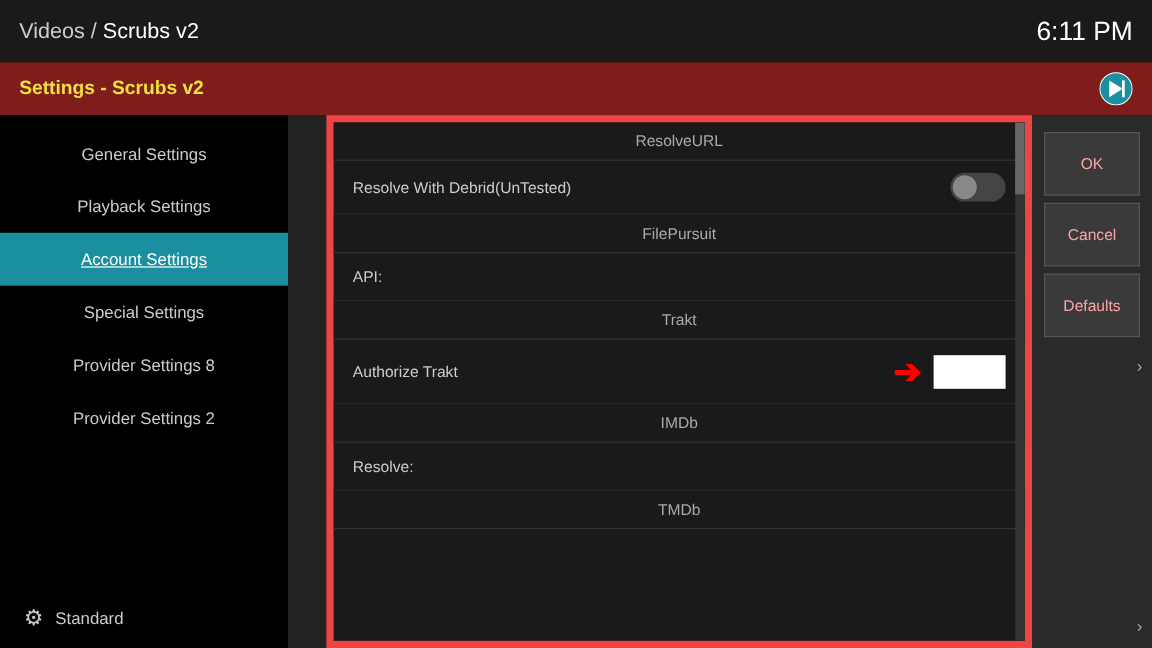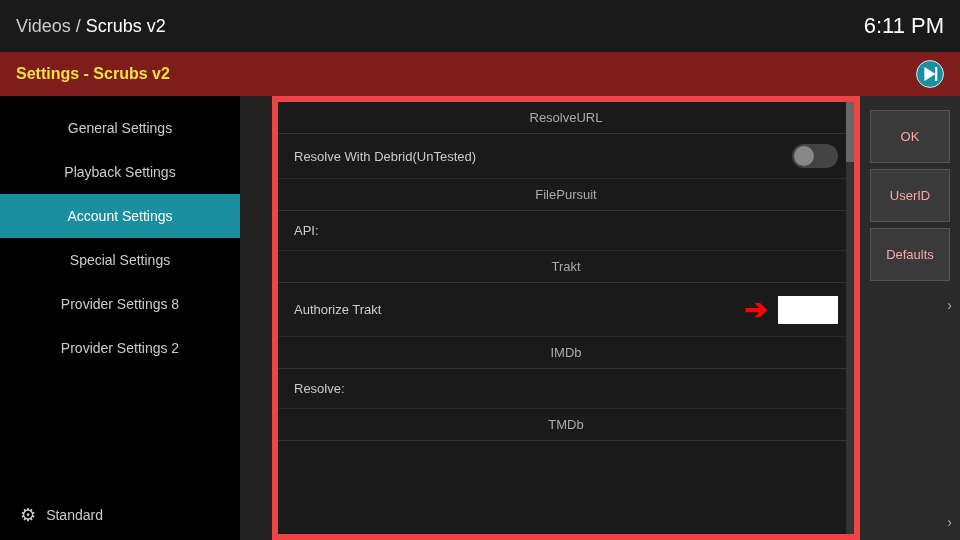--- a/index.html
+++ b/index.html
@@ -84,20 +84,21 @@
     .sidebar-item {
       padding: 14px 20px;
       font-size: 14px;
       color: #ccc;
       cursor: pointer;
       text-align: center;
     }
     .sidebar-item.active {
       background: #1a8fa0;
       color: #fff;
+      text-decoration: underline;
     }
     .sidebar-bottom {
       margin-top: auto;
       padding: 14px 20px;
       display: flex;
       align-items: center;
       gap: 10px;
       color: #ccc;
       font-size: 14px;
     }
@@ -336,21 +337,21 @@
     <div class="scrollbar-track">
       <div class="scrollbar-thumb"></div>
     </div>
   </div>
 
   <div class="right-panel">
     <div class="right-panel-btn">
       <span>OK</span>
     </div>
     <div class="right-panel-btn">
-      <span>UserID</span>
+      <span>Cancel</span>
     </div>
     <div class="right-panel-btn">
       <span>Defaults</span>
     </div>
 
     <div style="position:relative; flex:1; width:100%;">
       <span class="scroll-chevron top" style="position:absolute; right:8px; top:10px; color:#aaa; font-size:14px;">›</span>
       <span class="scroll-chevron bottom" style="position:absolute; right:8px; bottom:10px; color:#aaa; font-size:14px;">›</span>
     </div>
   </div>

